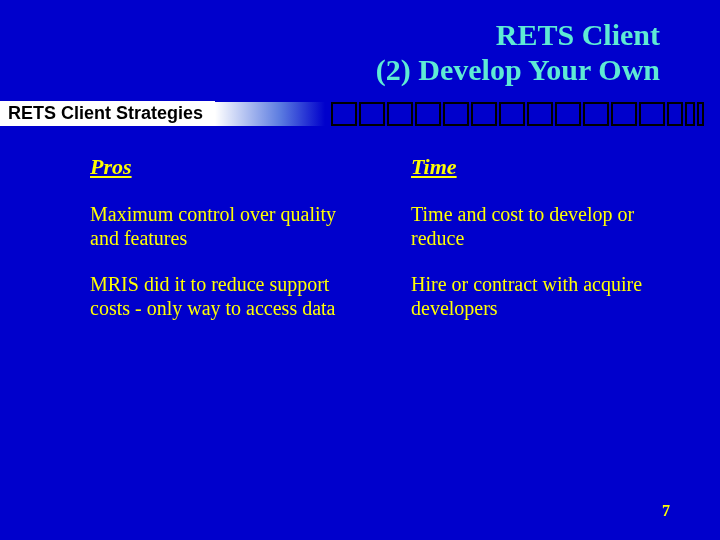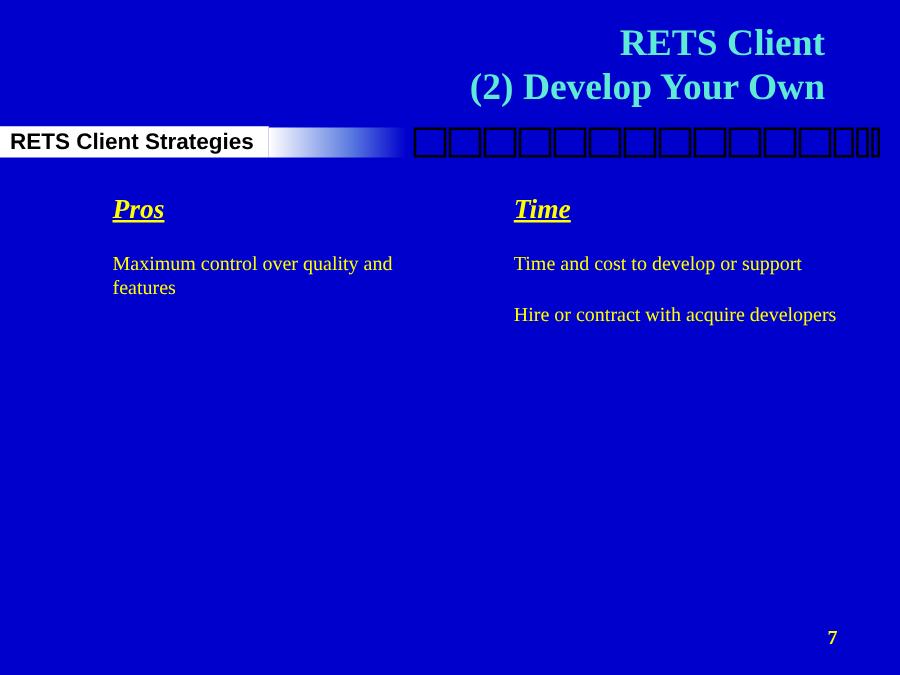--- a/index.html
+++ b/index.html
@@ -65,21 +65,21 @@
     flex: 1;
   }
   .col-head {
     font-style: italic;
     font-weight: bold;
     font-size: 22px;
     text-decoration: underline;
     margin-bottom: 22px;
   }
   .item {
-    font-size: 16px;
+    font-size: 20px;
     line-height: 1.2;
     margin-bottom: 22px;
   }
   .page-num {
     position: absolute;
     right: 50px;
     bottom: 20px;
     color: #FFFF00;
     font-weight: bold;
     font-size: 16px;
@@ -114,21 +114,22 @@
       <div class="sq" style="width:6px"></div>
       <div class="sq" style="width:3px"></div>
     </div>
   </div>
 </div>
 
 <div class="content">
   <div class="col">
     <div class="col-head">Pros</div>
     <div class="item">Maximum control over quality and features</div>
+    <div class="item">MRIS did it to reduce support costs - only way to access data</div>
   </div>
   <div class="col">
     <div class="col-head">Time</div>
-    <div class="item">Time and cost to develop or support</div>
+    <div class="item">Time and cost to develop or reduce</div>
     <div class="item">Hire or contract with acquire developers</div>
   </div>
 </div>
 
 <div class="page-num">7</div>
 
 </body></html>

